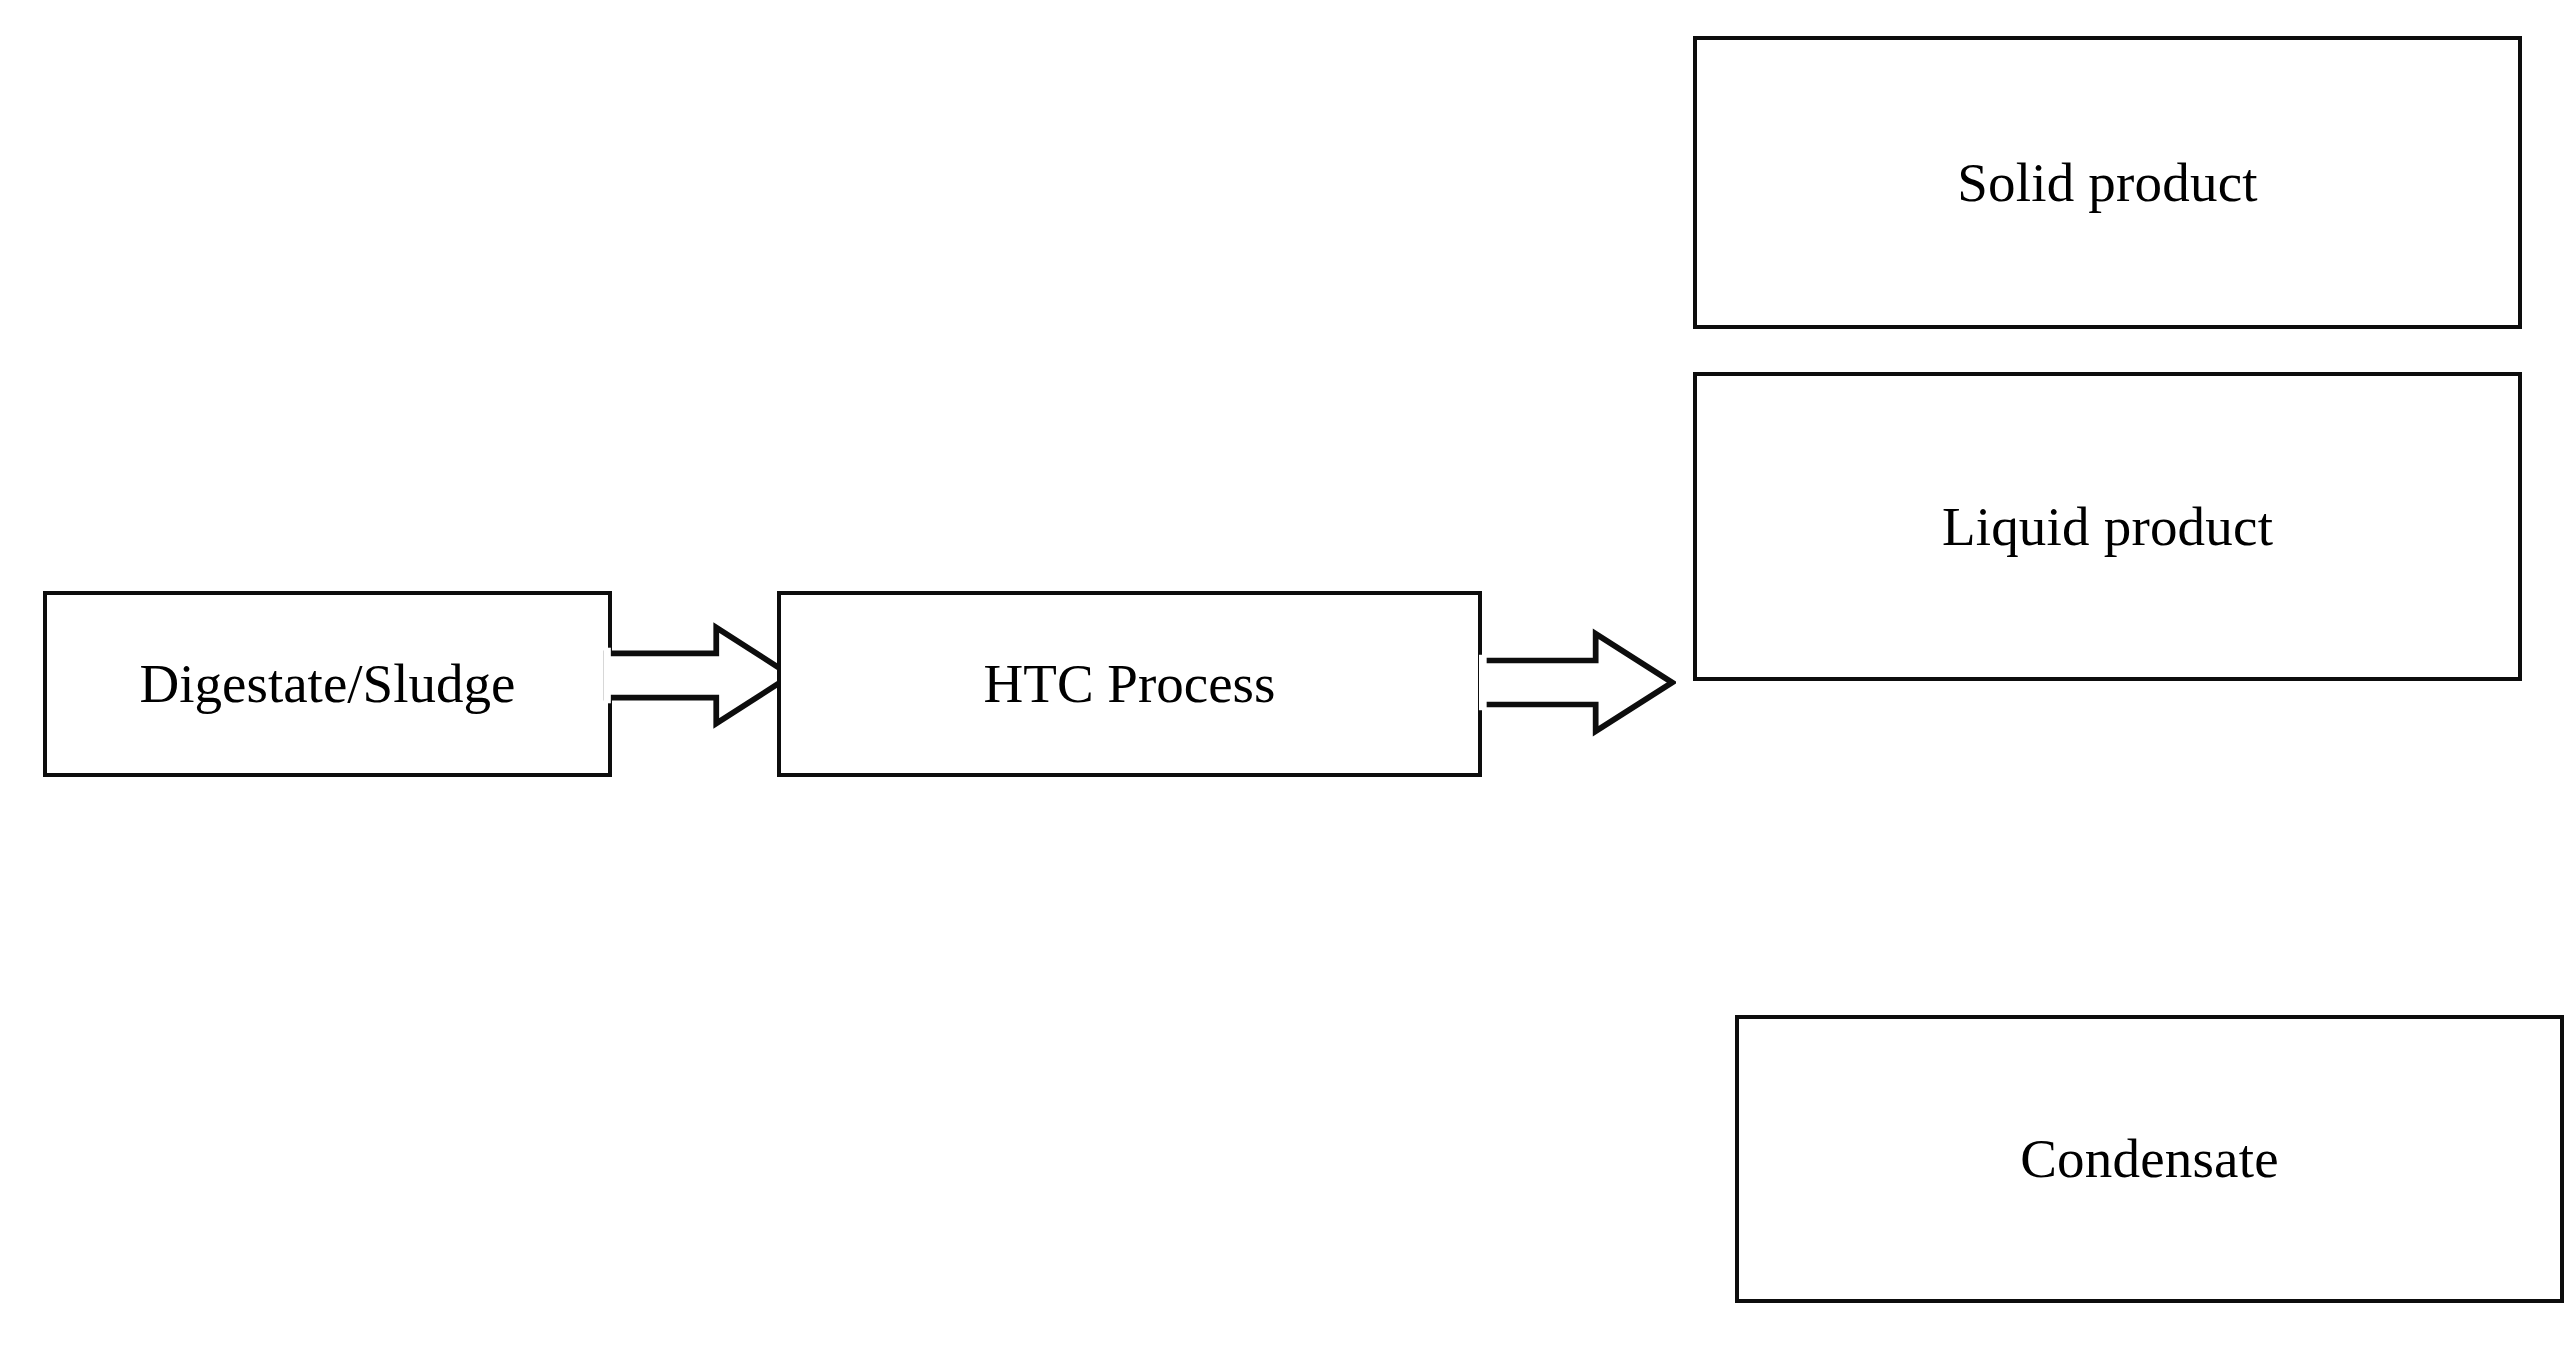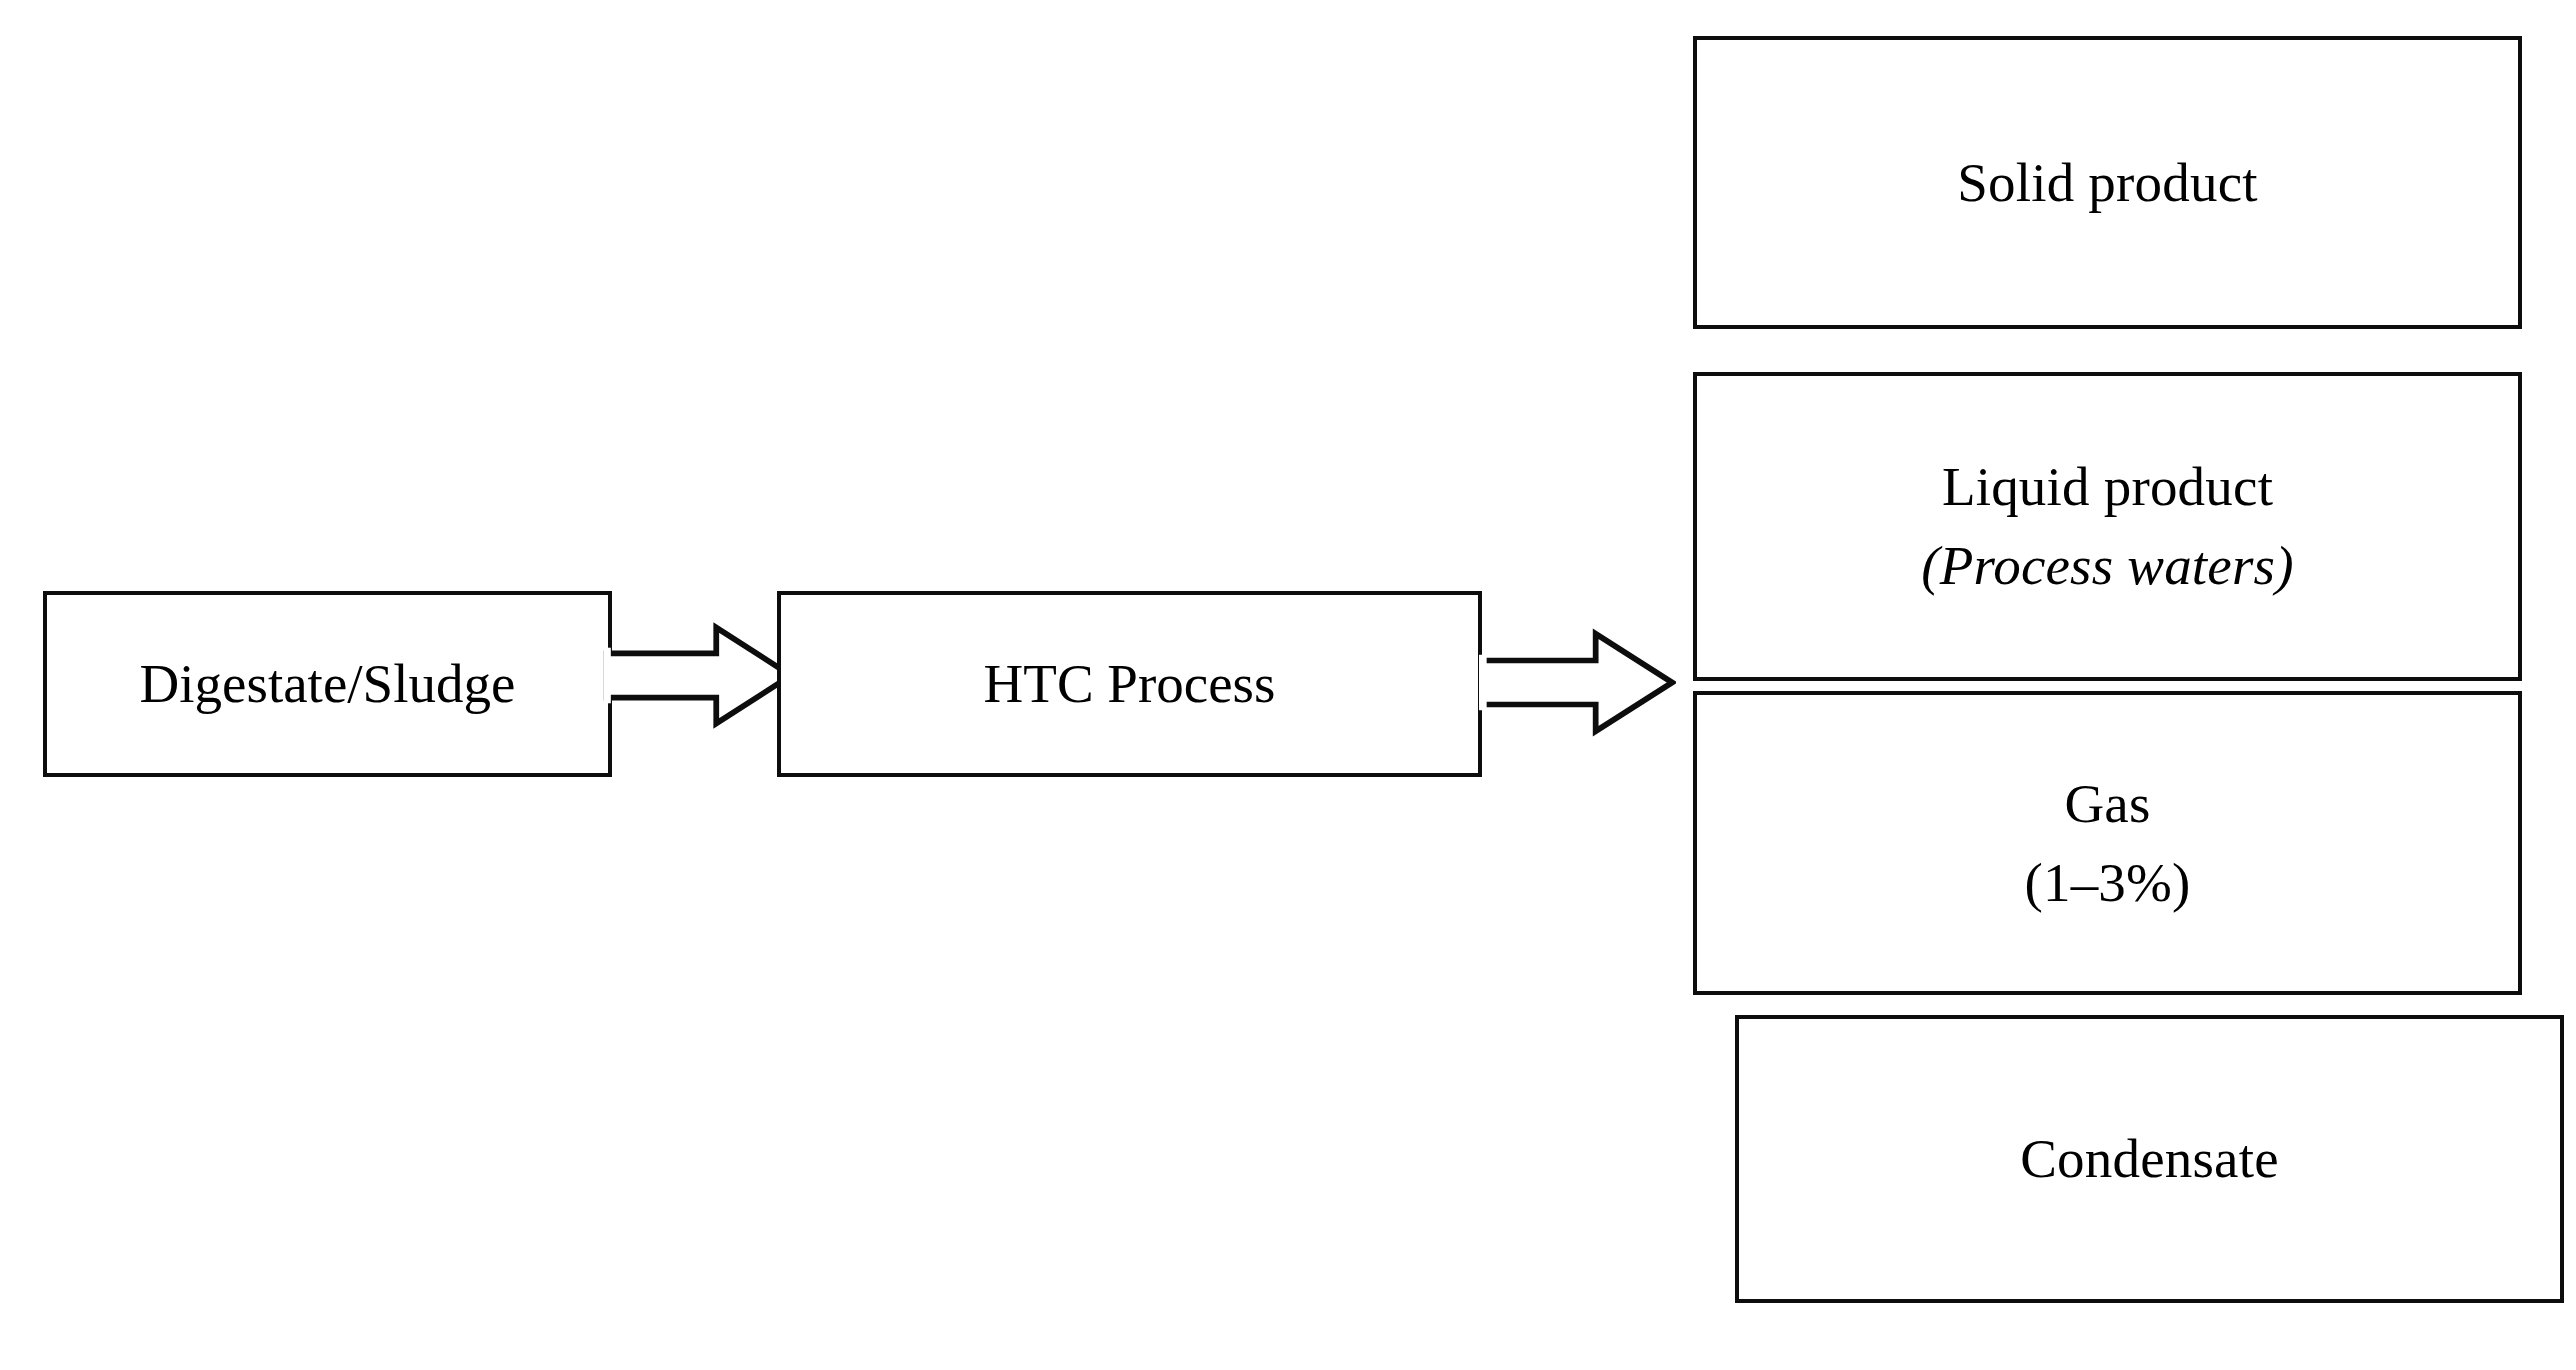--- a/index.html
+++ b/index.html
@@ -131,26 +131,21 @@
     <polygon points="2,38 122,38 122,10 202,61 122,112 122,84 2,84" fill="#ffffff" stroke="#0d0d0d" stroke-width="6" stroke-linejoin="miter"></polygon>
     <rect x="0" y="32" width="8" height="58" fill="#ffffff"></rect>
   </svg>
 
   <div class="node-box" id="box-solid">
     <div class="node-line">Solid product</div>
   </div>
 
   <div class="node-box" id="box-liquid">
     <div class="node-line">Liquid product</div>
-    <div class="node-line sub">(Process waters)</div>
   </div>
 
-  <div class="node-box" id="box-gas">
-    <div class="node-line">Gas</div>
-    <div class="node-line sub-plain">(1–3%)</div>
-  </div>
 
   <div class="node-box" id="box-condensate">
     <div class="node-line">Condensate</div>
   </div>
 
 </div>
 
 
 </body></html>

